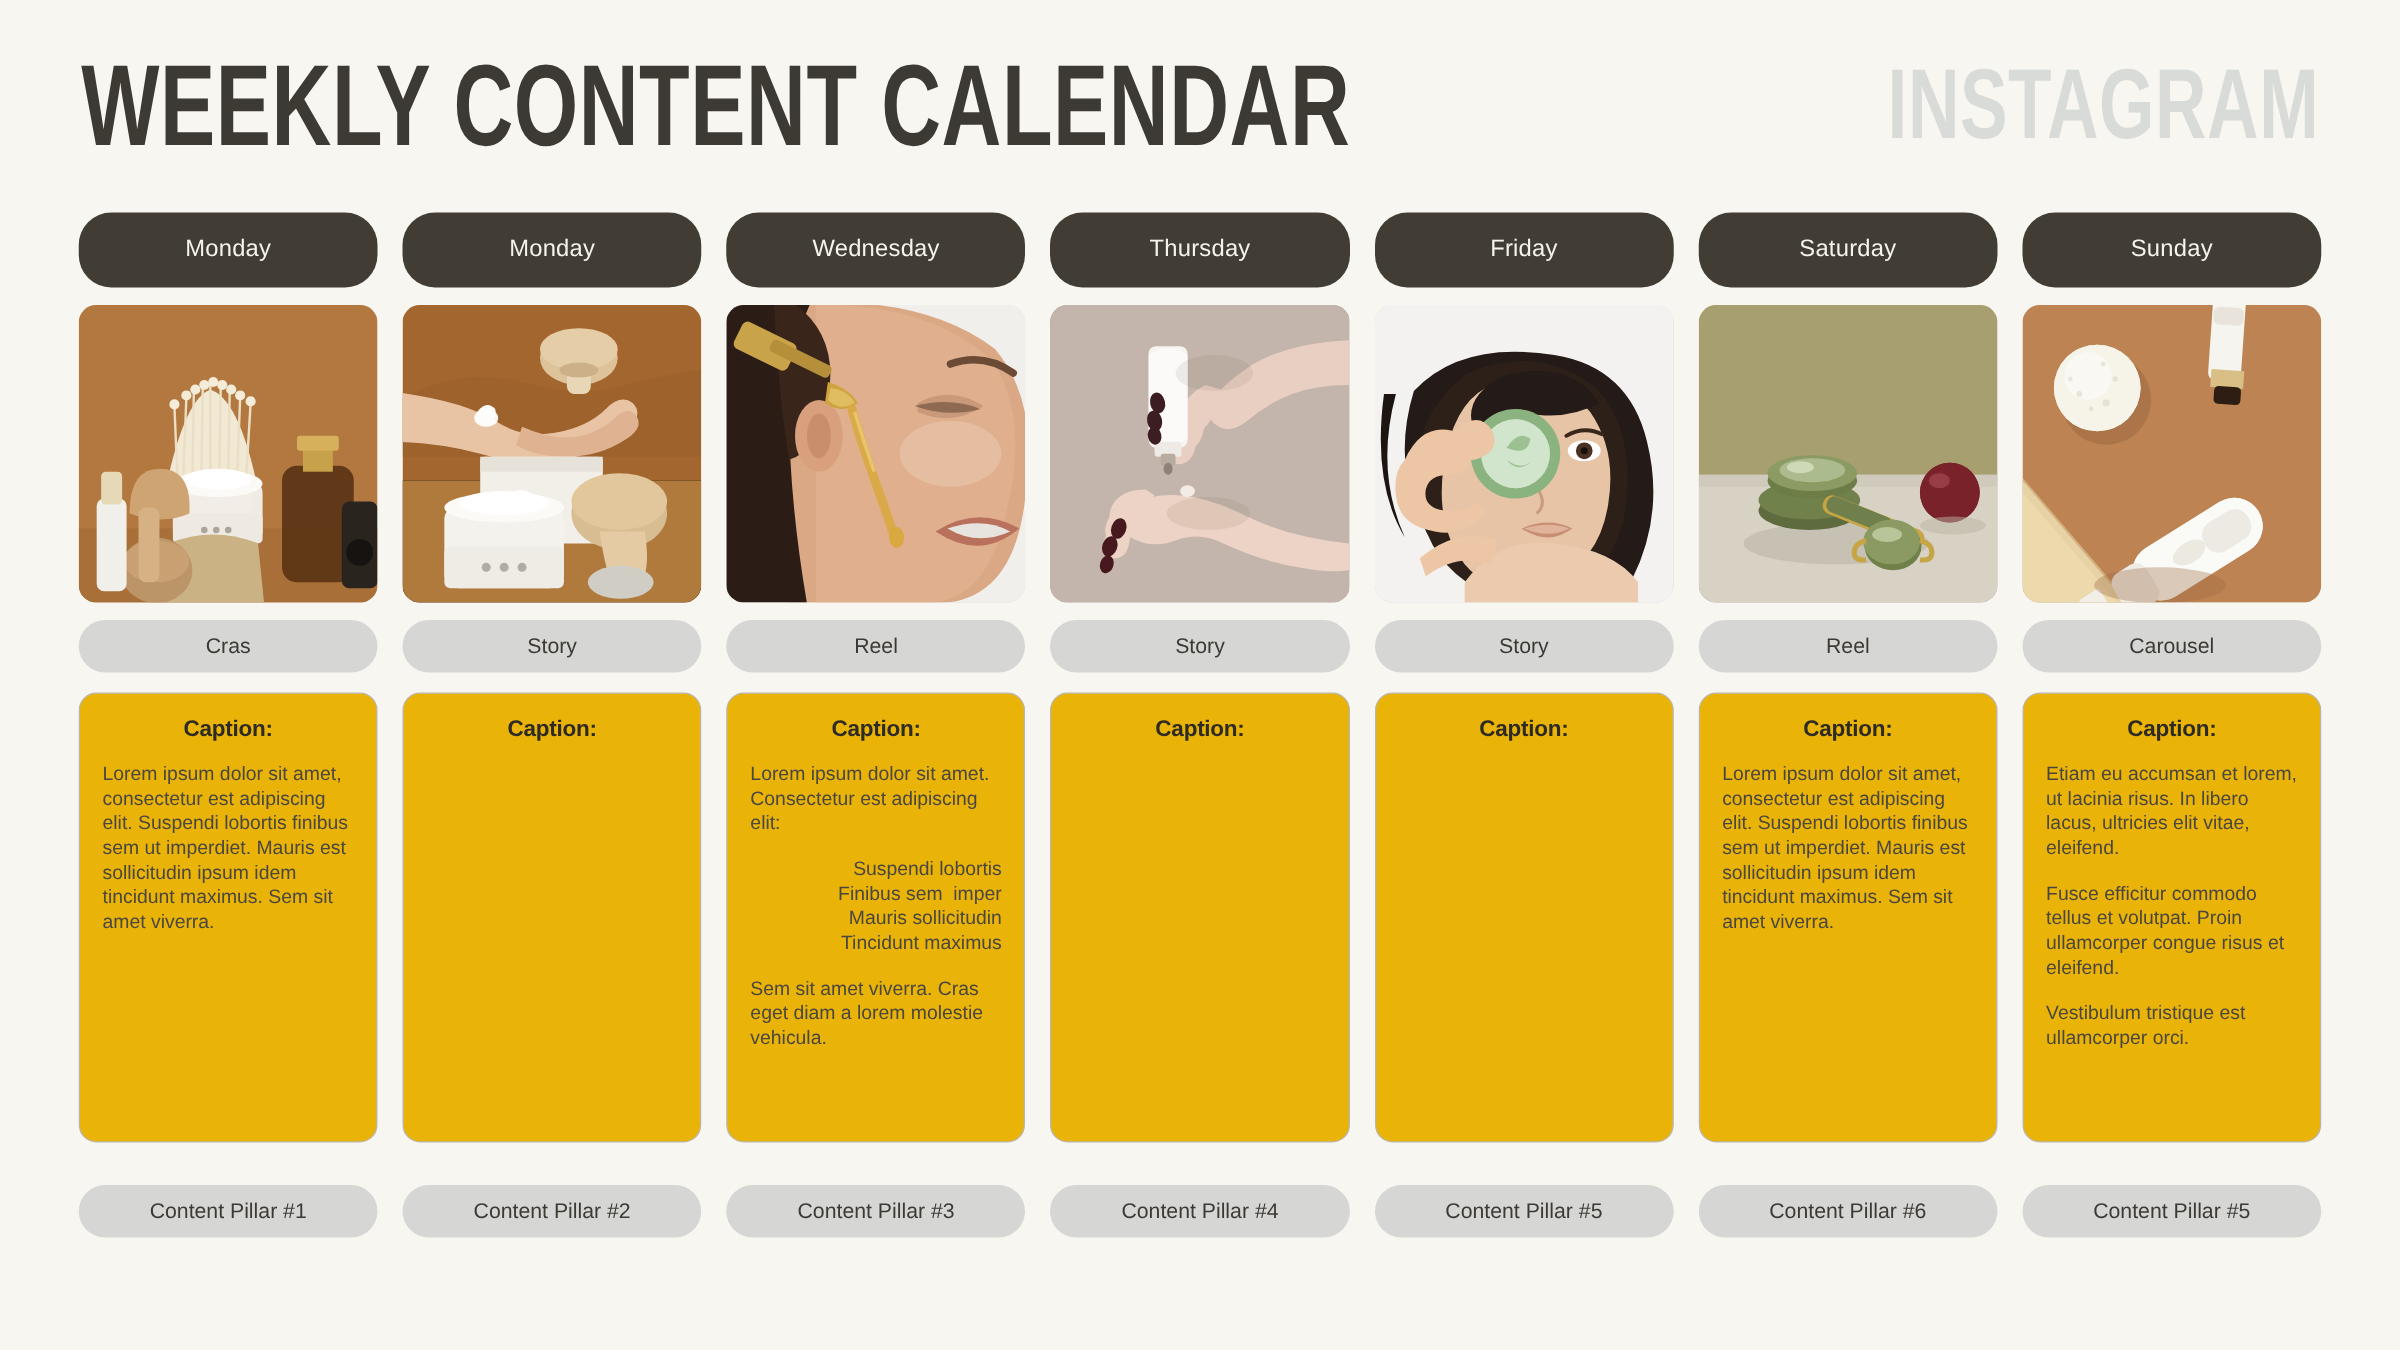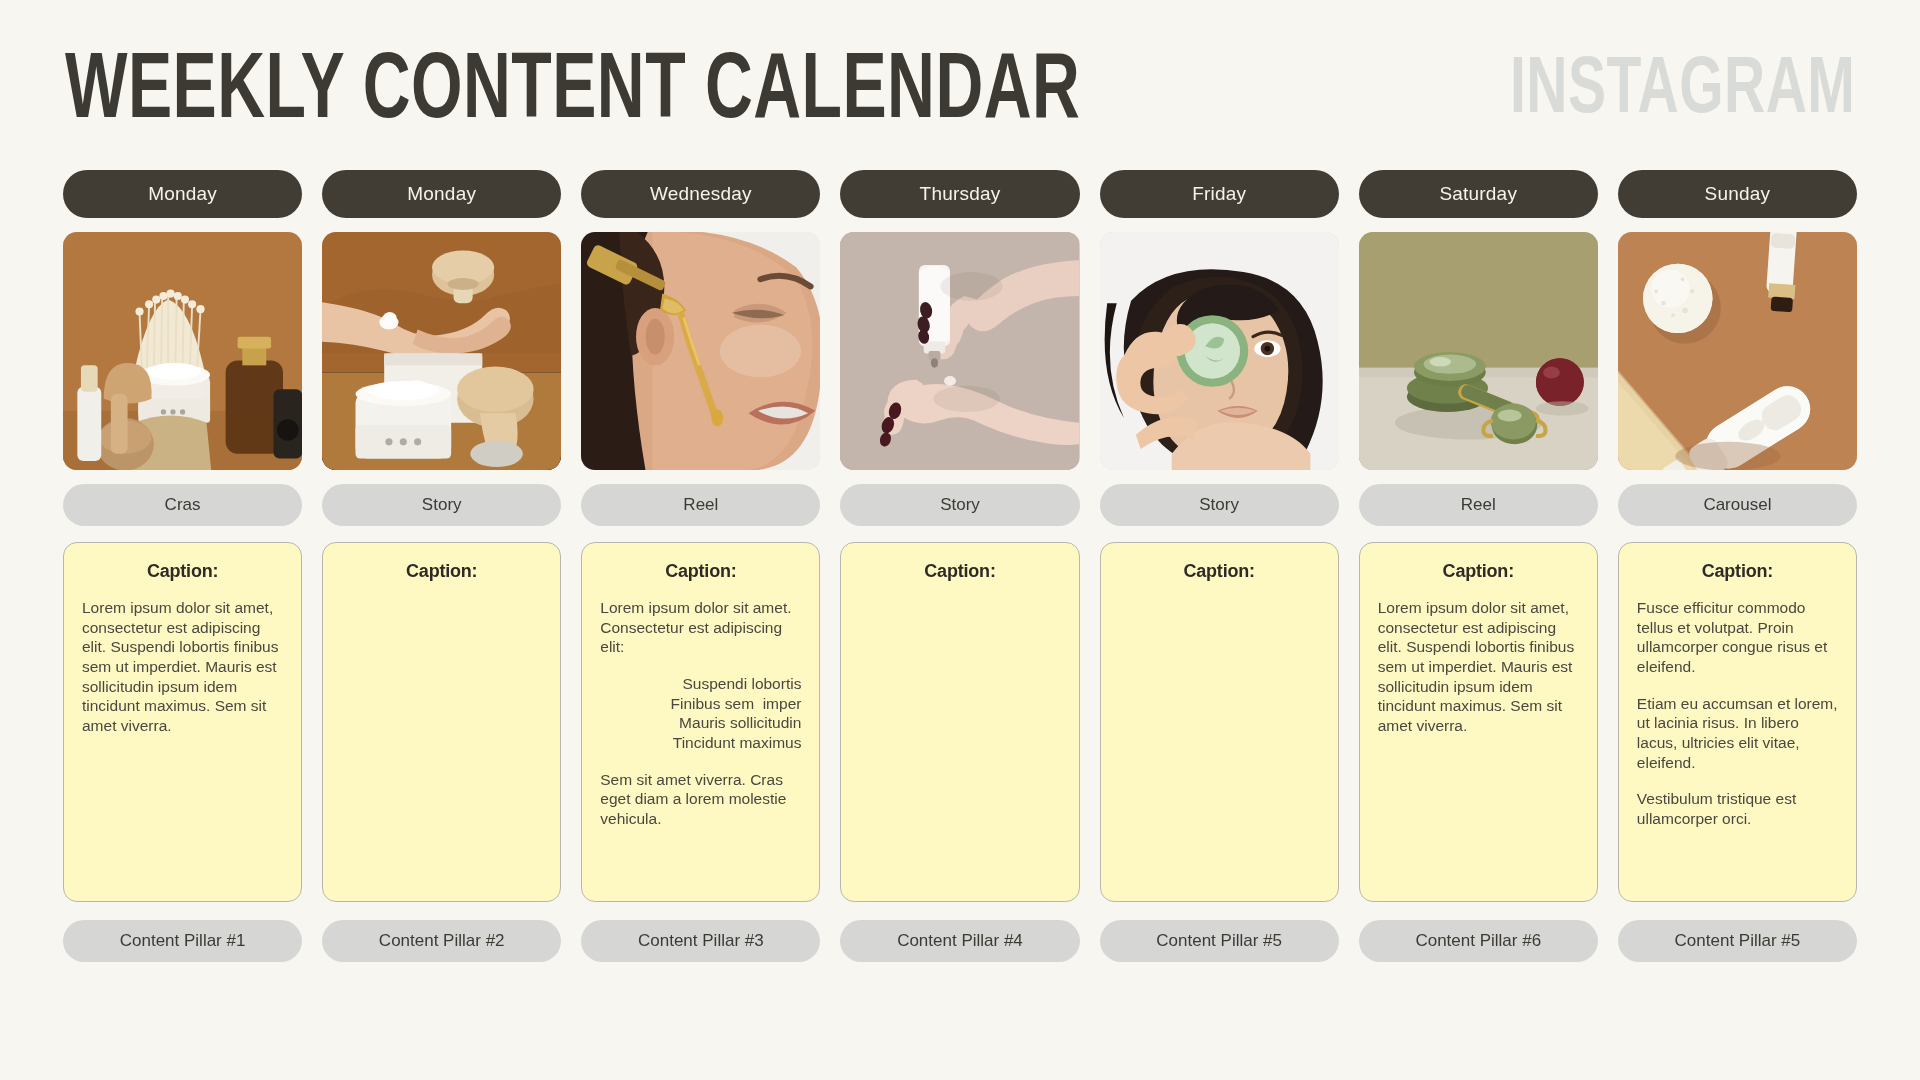--- a/index.html
+++ b/index.html
@@ -64,21 +64,21 @@
     align-items: start;
   }
 
   .day-col {
     display: flex;
     flex-direction: column;
   }
 
   
   .day-pill {
-    height: 48px;
+    height: 60px;
     border-radius: 26px;
     background: #413c34;
     color: #f5f3ed;
     display: flex;
     align-items: center;
     justify-content: center;
     font-size: 19px;
     letter-spacing: 0.2px;
     margin-bottom: 14px;
   }
@@ -105,24 +105,24 @@
     align-items: center;
     justify-content: center;
     font-size: 17px;
     margin-bottom: 16px;
   }
 
   
   .caption-card {
     border: 1px solid #b9b6ae;
     border-radius: 14px;
-    background: #fef9c3;
+    background: #eab308;
     min-height: 360px;
     padding: 18px 18px 20px 18px;
-    margin-bottom: 18px;
+    margin-bottom: 34px;
   }
 
   .caption-heading {
     text-align: center;
     font-size: 18px;
     font-weight: bold;
     color: #2e2b26;
     margin-bottom: 16px;
     letter-spacing: -0.2px;
   }
@@ -475,22 +475,22 @@
           <rect x="120" y="156" width="34" height="22" rx="10" fill="#e6e2d8" opacity="0.7"></rect>
           <ellipse cx="108" cy="166" rx="12" ry="7" fill="#e9e5db" opacity="0.8"></ellipse>
         </g>
         <ellipse cx="92" cy="188" rx="44" ry="12" fill="#9d6a41" opacity="0.35"></ellipse>
       </svg>
         </div>
         <div class="type-pill">Carousel</div>
         <div class="caption-card">
           <div class="caption-heading">Caption:</div>
           <div class="caption-body">
+            <p>Etiam eu accumsan et lorem, ut lacinia risus. In libero lacus, ultricies elit vitae, eleifend.</p>
             <p>Fusce efficitur commodo tellus et volutpat. Proin ullamcorper congue risus et eleifend.</p>
-            <p>Etiam eu accumsan et lorem, ut lacinia risus. In libero lacus, ultricies elit vitae, eleifend.</p>
             <p>Vestibulum tristique est ullamcorper orci.</p>
           </div>
         </div>
         <div class="pillar-pill">Content Pillar #5</div>
       </div>
     </div>
 
 </div>
 
 </body></html>

